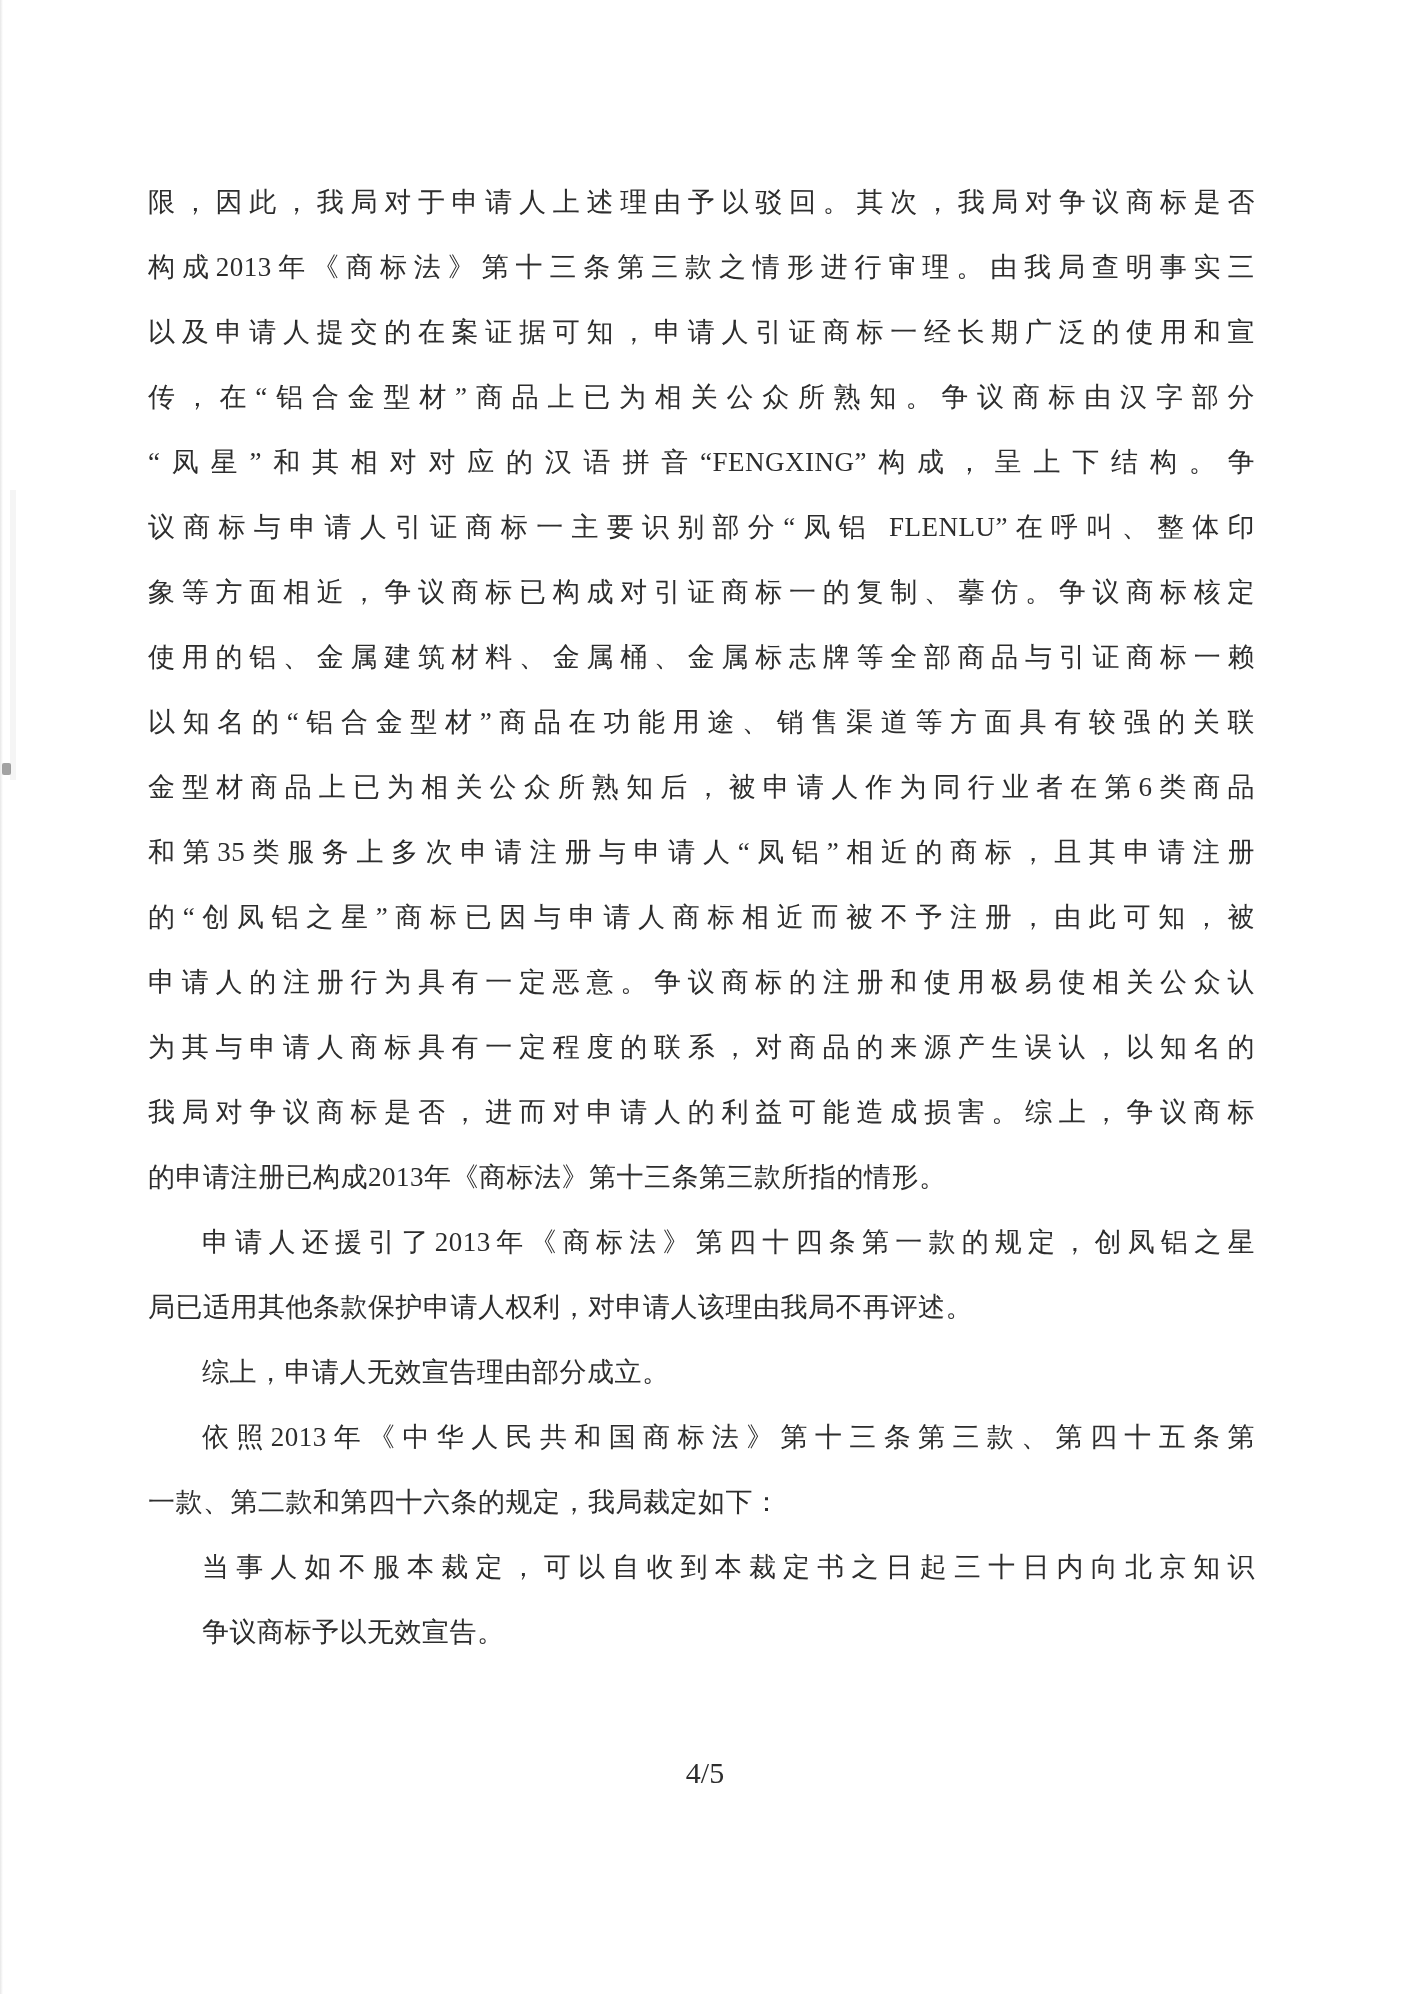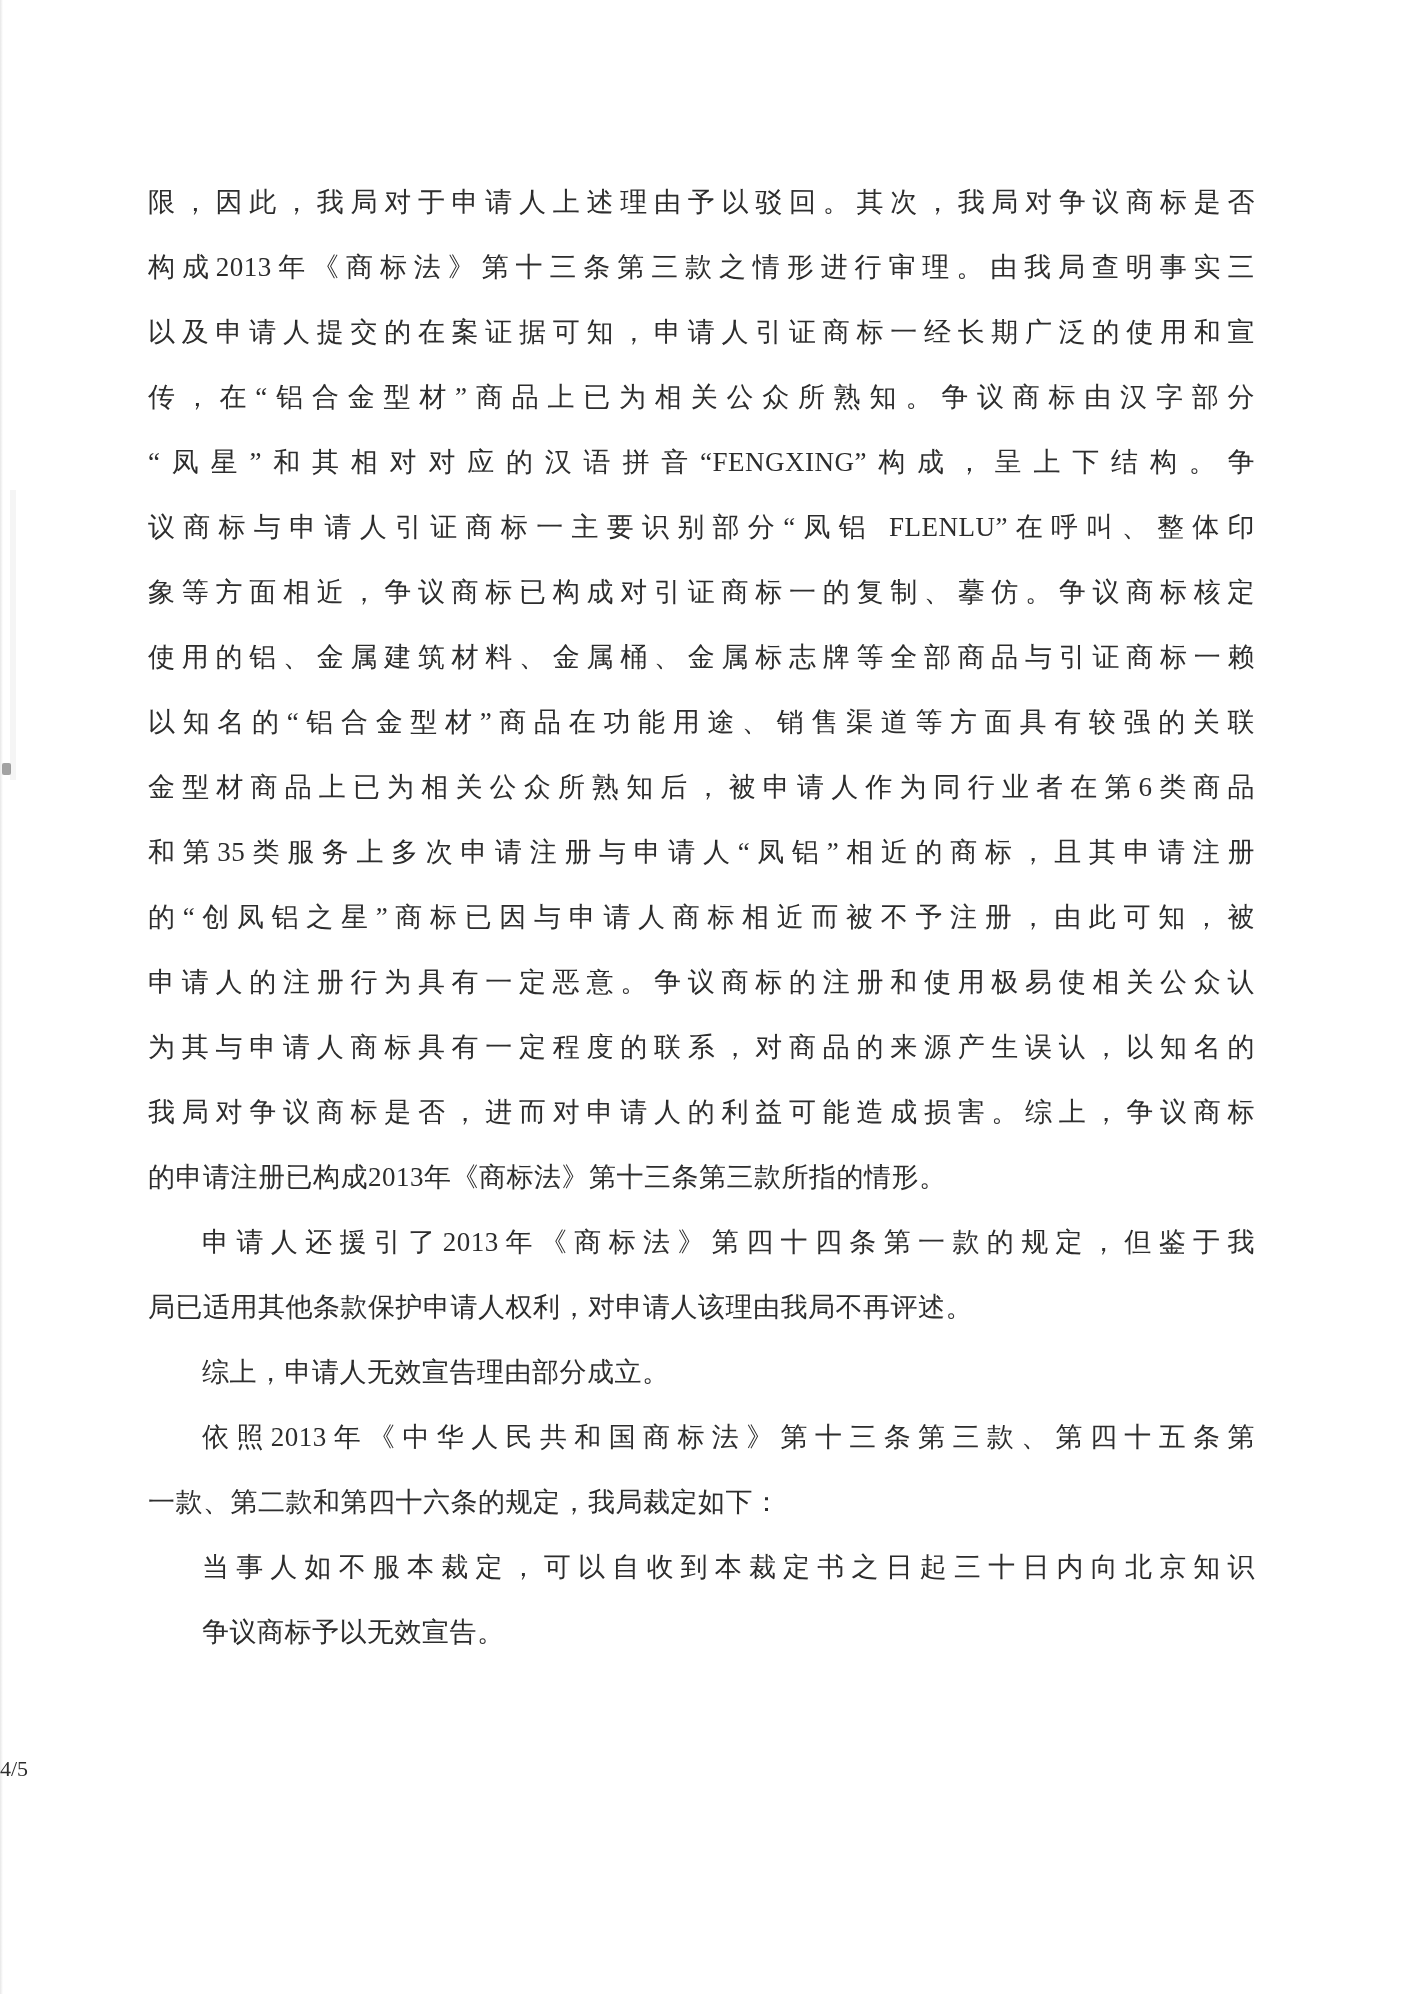--- a/index.html
+++ b/index.html
@@ -64,22 +64,22 @@
     -moz-text-align-last: left;
   }
   .line.indent {
     text-indent: 2em;
   }
   .footer {
     position: absolute;
     left: 0;
     top: 1756px;
     width: 1410px;
-    text-align: left;
-    font-size: 22px;
+    text-align: center;
+    font-size: 30px;
     color: #2d2d2d;
   }
 </style>
 </head>
 <body>
 
 <div class="page">
   <div class="scan-edge"></div>
   <div class="scan-strip"></div>
   <div class="scan-speck"></div>
@@ -94,21 +94,21 @@
       <div class="line">象等方面相近，争议商标已构成对引证商标一的复制、摹仿。争议商标核定</div>
       <div class="line">使用的铝、金属建筑材料、金属桶、金属标志牌等全部商品与引证商标一赖</div>
       <div class="line">以知名的“铝合金型材”商品在功能用途、销售渠道等方面具有较强的关联</div>
       <div class="line">金型材商品上已为相关公众所熟知后，被申请人作为同行业者在第6类商品</div>
       <div class="line">和第35类服务上多次申请注册与申请人“凤铝”相近的商标，且其申请注册</div>
       <div class="line">的“创凤铝之星”商标已因与申请人商标相近而被不予注册，由此可知，被</div>
       <div class="line">申请人的注册行为具有一定恶意。争议商标的注册和使用极易使相关公众认</div>
       <div class="line">为其与申请人商标具有一定程度的联系，对商品的来源产生误认，以知名的</div>
       <div class="line">我局对争议商标是否，进而对申请人的利益可能造成损害。综上，争议商标</div>
       <div class="line end">的申请注册已构成2013年《商标法》第十三条第三款所指的情形。</div>
-      <div class="line indent">申请人还援引了2013年《商标法》第四十四条第一款的规定，但鉴于我</div>
+      <div class="line indent">申请人还援引了2013年《商标法》第四十四条第一款的规定，创凤铝之星</div>
       <div class="line end">局已适用其他条款保护申请人权利，对申请人该理由我局不再评述。</div>
       <div class="line indent end">综上，申请人无效宣告理由部分成立。</div>
       <div class="line indent">依照2013年《中华人民共和国商标法》第十三条第三款、第四十五条第</div>
       <div class="line end">一款、第二款和第四十六条的规定，我局裁定如下：</div>
       <div class="line indent">当事人如不服本裁定，可以自收到本裁定书之日起三十日内向北京知识</div>
       <div class="line indent end">争议商标予以无效宣告。</div>
     </div>
 
   <div class="footer">4/5</div>
 </div>

